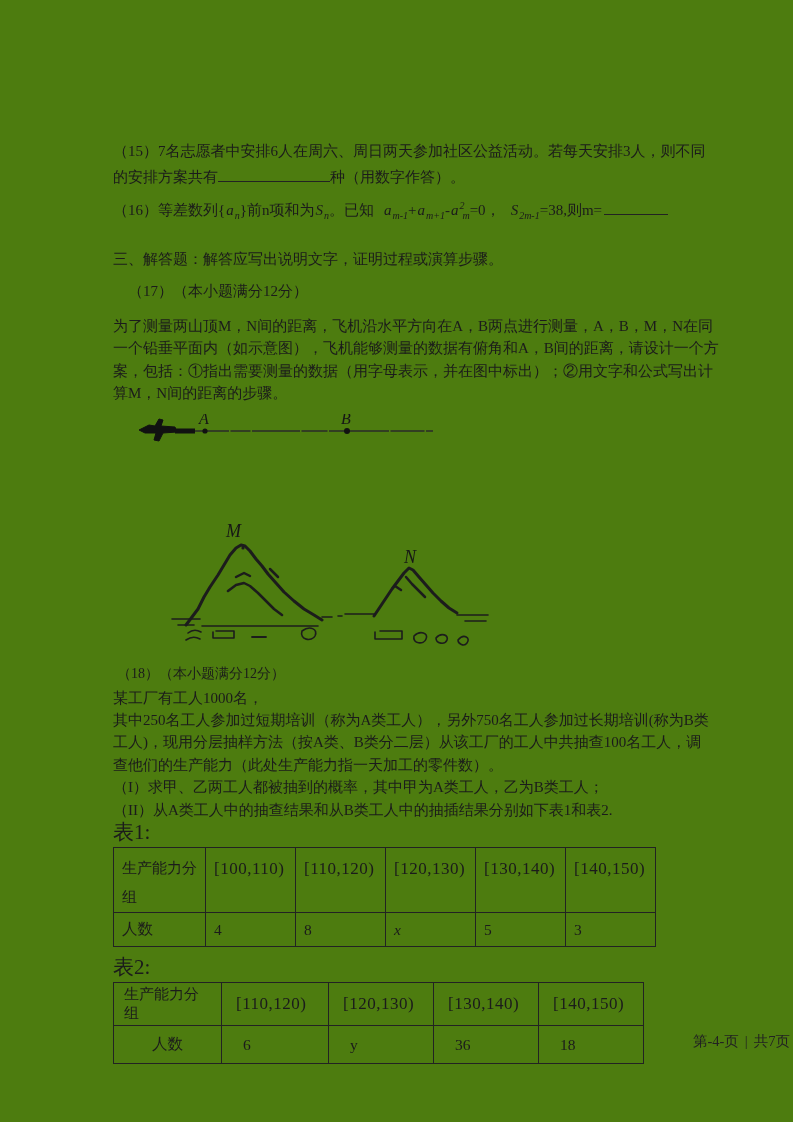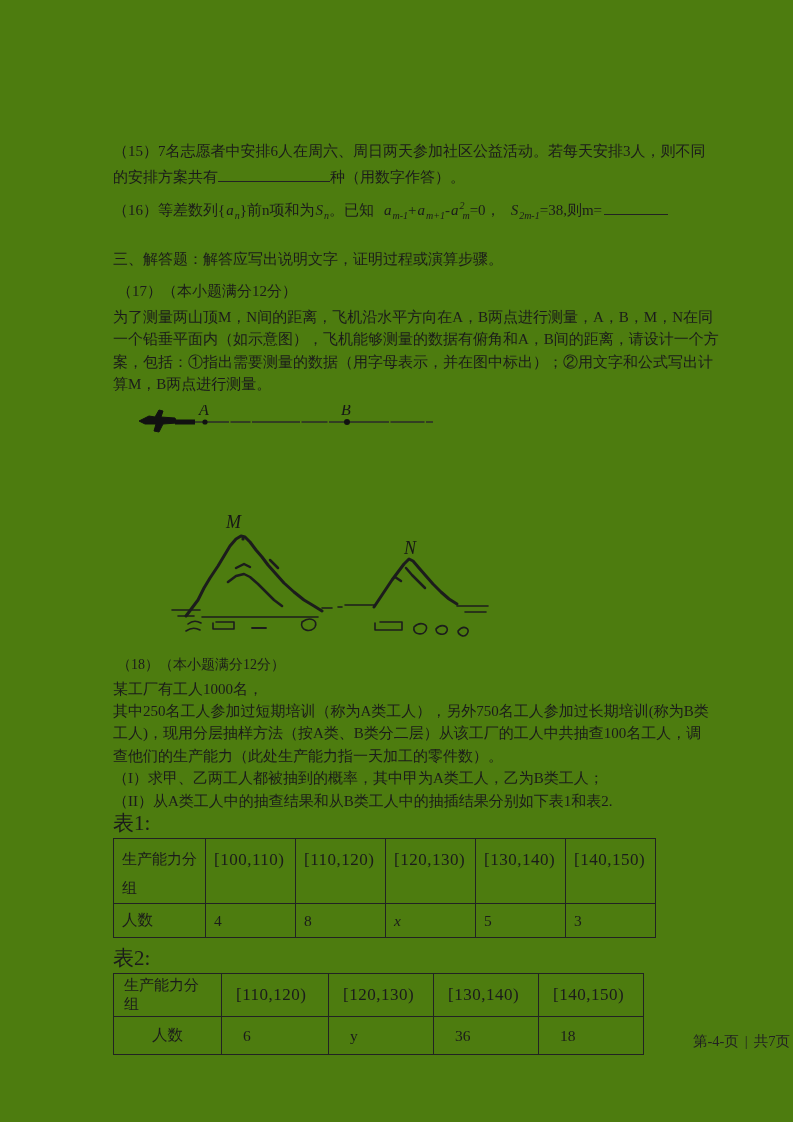--- a/index.html
+++ b/index.html
@@ -10,22 +10,22 @@
     background:#4d7c0f;
     font-family:"Liberation Serif","DejaVu Serif",serif;
     color:#1b1b1b;
     overflow:hidden;
   }
   .content{position:absolute;left:113px;top:138px;width:575px;}
   .line{font-size:15px;line-height:26px;white-space:nowrap;}
   .bodyline{font-size:15px;line-height:22.4px;white-space:nowrap;}
   .q16line{font-size:15px;line-height:28px;white-space:nowrap;margin-top:2px;}
   .sec-title{margin-top:16px;}
-  .q17-heading{margin-top:6px;padding-left:4px;}
-  .q17-body{margin-top:2px;}
+  .q17-heading{margin-top:6px;padding-left:4px;margin-left:11px;}
+  .q17-body{margin-top:11px;}
   .q18-heading{margin-top:7px;padding-left:4px;font-size:14px;line-height:26px;white-space:nowrap;}
   .blank{display:inline-block;border-bottom:1.5px solid #222;height:13px;vertical-align:baseline;}
   .blank-15{width:112px;}
   .blank-16{width:64px;margin-left:2px;}
   .mi{font-style:italic;font-family:"Liberation Serif",serif;margin:0 1px;}
   sub.ms,sup.ms{font-size:10px;font-style:italic;font-family:"Liberation Serif",serif;}
   sup.ms{margin-right:-2px;}
   .sp-l{margin-left:10px;}
   .fig-flight{margin-top:9px;margin-left:22px;height:36px;}
   .fig-mountains{margin-top:69px;margin-left:57px;height:135px;}
@@ -67,21 +67,21 @@
       <span>（16）等差数列{</span><i class="mi">a</i><sub class="ms">n</sub><span>}前n项和为</span><i class="mi">S</i><sub class="ms">n</sub><span>。已知</span><i class="mi sp-l">a</i><sub class="ms">m-1</sub><span>+</span><i class="mi">a</i><sub class="ms">m+1</sub><span>-</span><i class="mi">a</i><sup class="ms">2</sup><sub class="ms">m</sub><span>=0，</span><i class="mi sp-l">S</i><sub class="ms">2m-1</sub><span>=38,则m=</span><span class="blank blank-16"></span>
     </div>
 
     <div class="line sec-title">三、解答题：解答应写出说明文字，证明过程或演算步骤。</div>
 
     <div class="line q17-heading">（17）（本小题满分12分）</div>
     <div class="q17-body">
       <div class="bodyline">为了测量两山顶M，N间的距离，飞机沿水平方向在A，B两点进行测量，A，B，M，N在同</div>
       <div class="bodyline">一个铅垂平面内（如示意图），飞机能够测量的数据有俯角和A，B间的距离，请设计一个方</div>
       <div class="bodyline">案，包括：①指出需要测量的数据（用字母表示，并在图中标出）；②用文字和公式写出计</div>
-      <div class="bodyline">算M，B两点进行测量。</div>
+      <div class="bodyline">算M，N间的距离的步骤。</div>
     </div>
 
     <div class="fig-flight">
       <svg width="310" height="36" viewBox="0 0 310 36">
         <path d="M4 16 L14 11 L20 12 L24 5 L28 6 L26 12 L40 13 L42 18 L28 19 L24 27 L19 26 L21 19 L10 19 Z" fill="#111" stroke="#111" stroke-width="1"></path>
         <rect x="40" y="14.5" width="20" height="5" fill="#111"></rect>
         <path d="M60 17 H298" stroke="#2a2a2a" stroke-width="1.4" stroke-dasharray="34 1.5 20 1.5 48 1.5 26 1.5 60 1.5"></path>
         <circle cx="70" cy="17" r="2.6" fill="#111"></circle>
         <circle cx="212" cy="17" r="3" fill="#111"></circle>
         <text class="svg-label" x="64" y="10">A</text>

